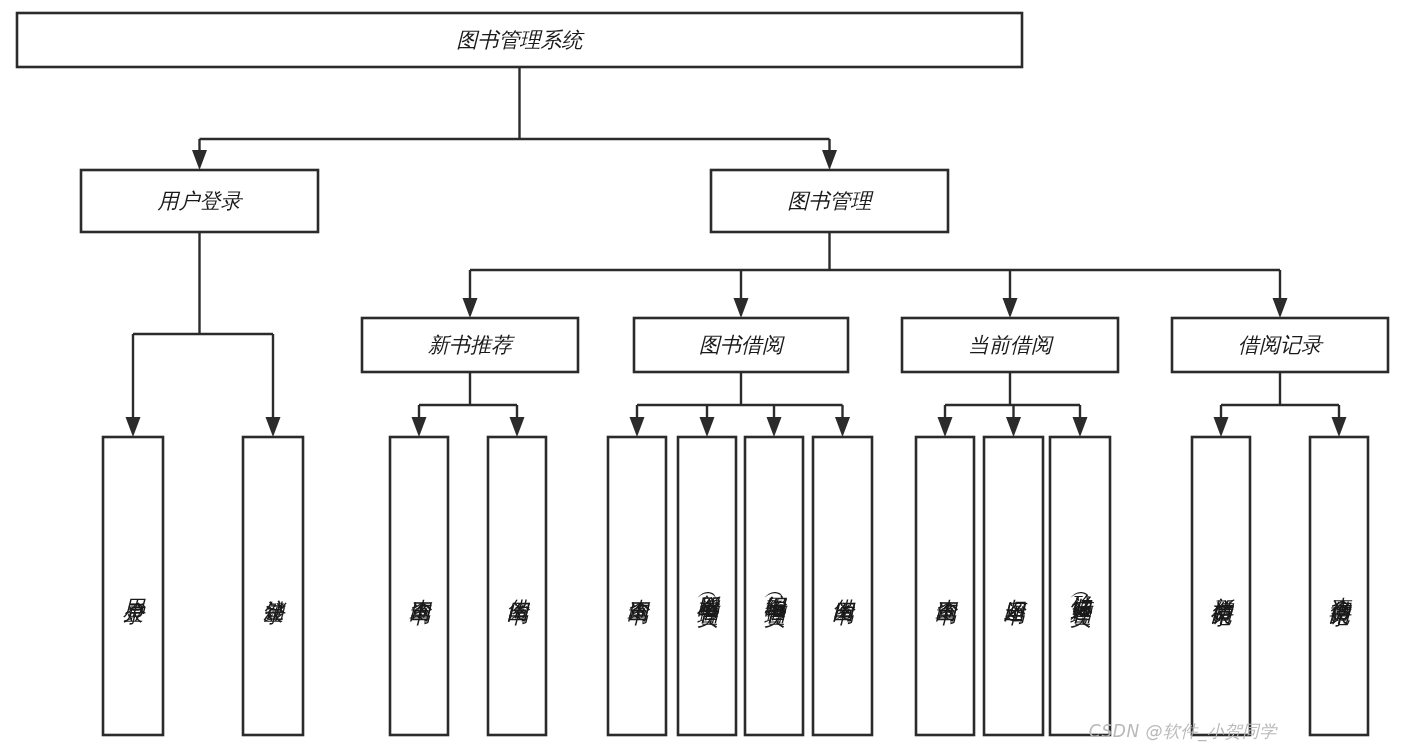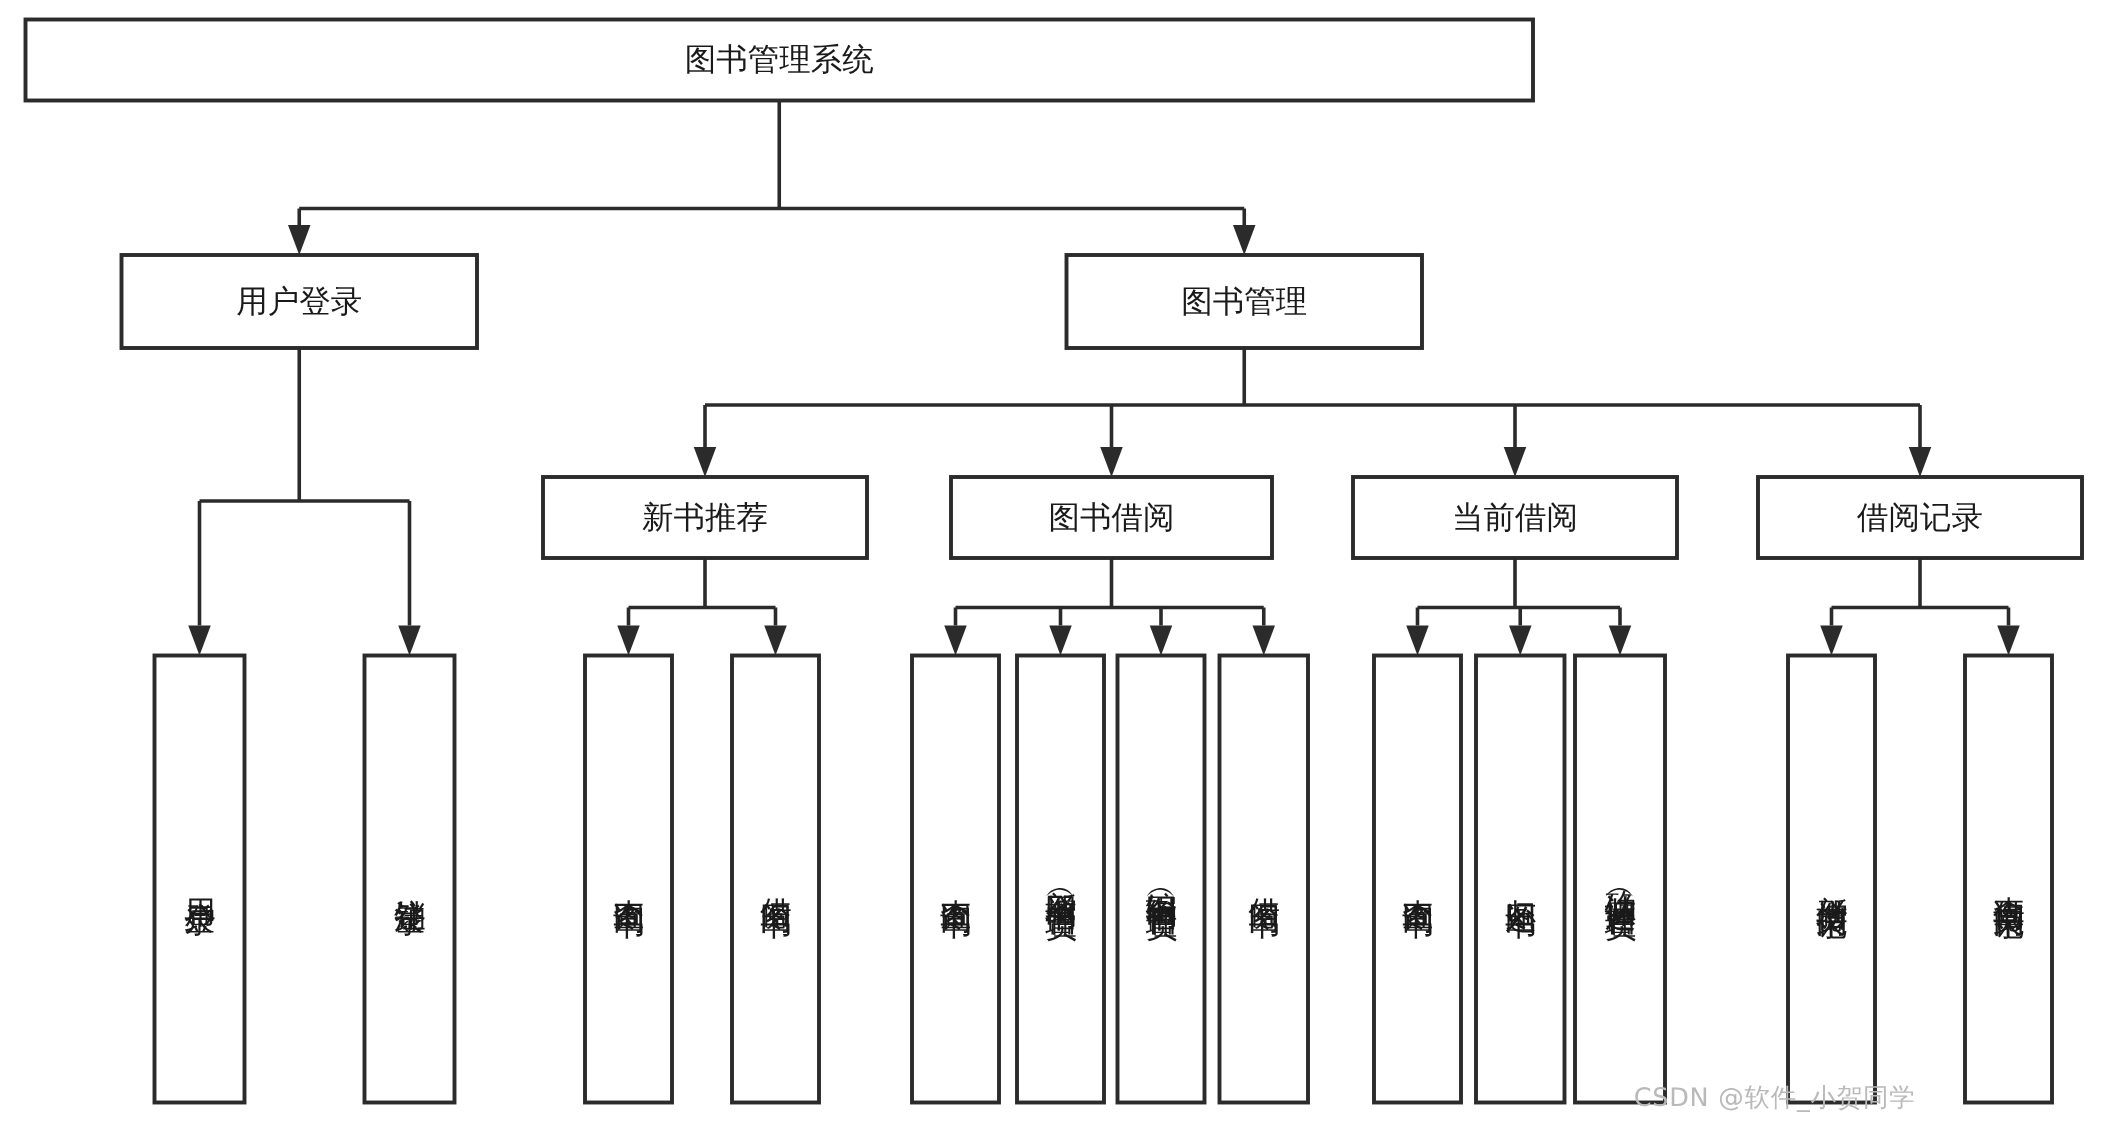--- a/index.html
+++ b/index.html
@@ -11,20 +11,21 @@
     width: 1405px;
     height: 747px;
     font-family: "DejaVu Sans", "Liberation Sans", sans-serif;
     overflow: hidden;
   }
   #diagram-root {
     position: relative;
     width: 1283px;
     height: 747px;
     background: #ffffff;
+    font-style: italic;
   }
   svg#tree-svg {
     position: absolute;
     top: 0;
     left: 0;
     width: 1405px;
     height: 747px;
     display: block;
   }
   .node-box {

